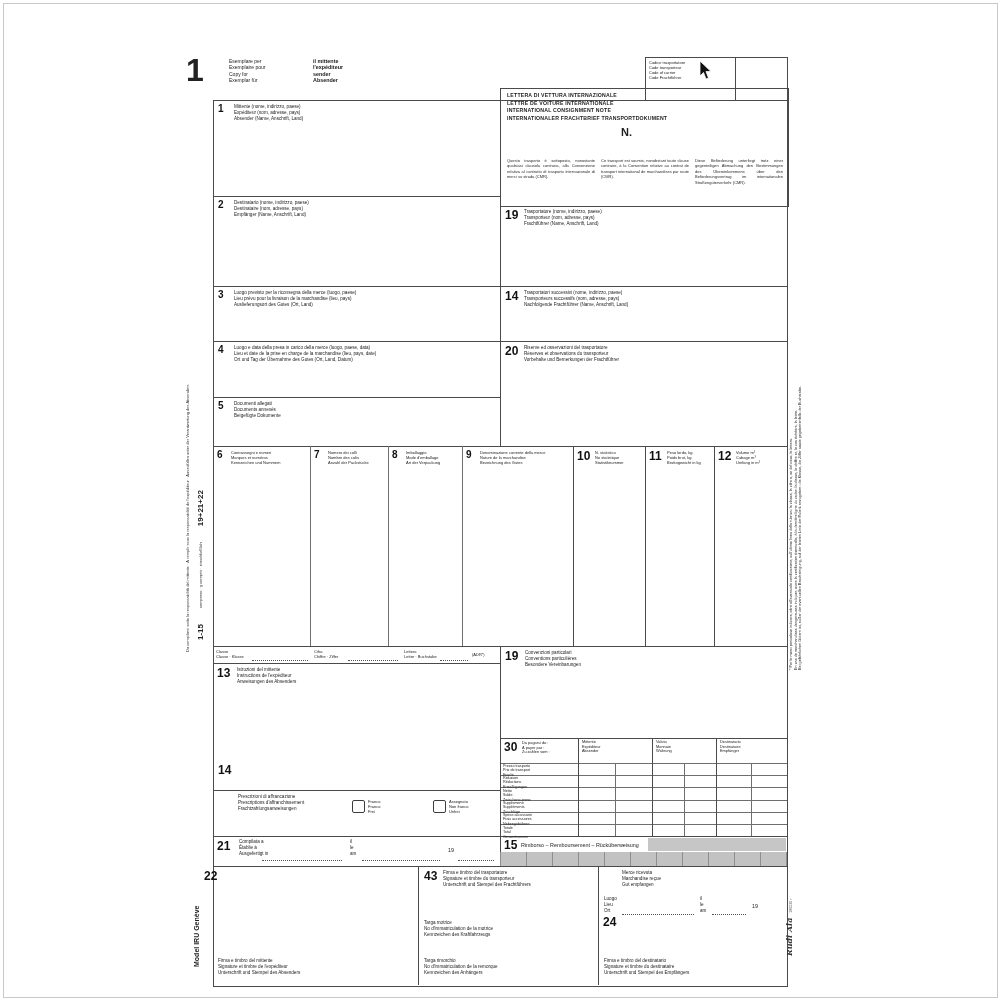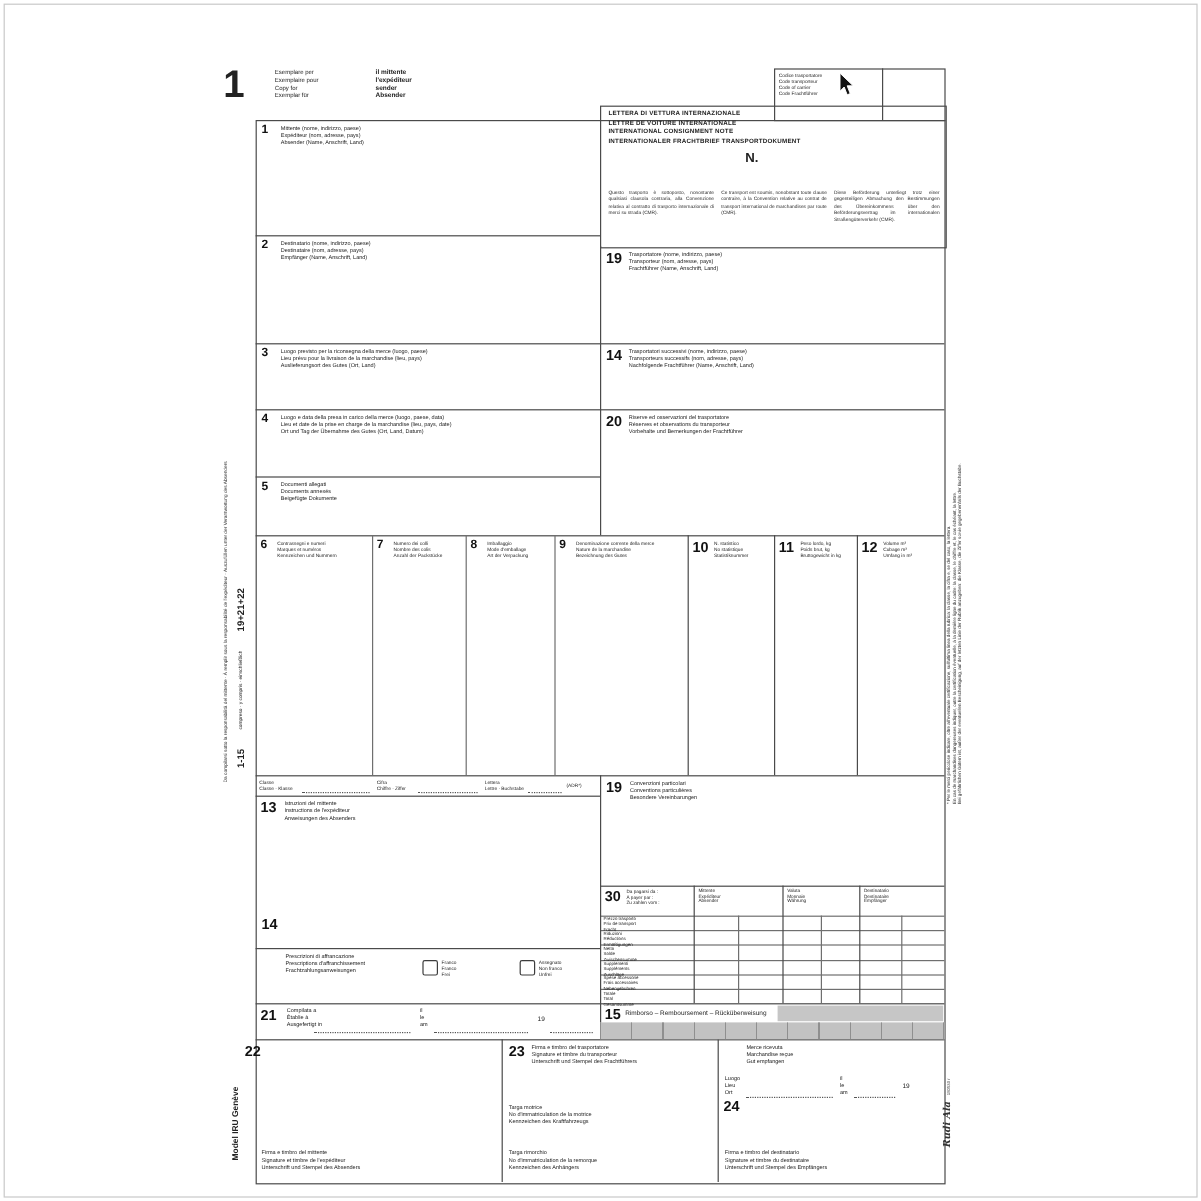--- a/index.html
+++ b/index.html
@@ -337,21 +337,21 @@
   <div class="grayblock" style="left:648px;top:838px;width:138px;height:13px;"></div>
   <div class="grayband" style="left:500px;top:852px;width:287px;height:14px;"></div>
 
   <div class="num big" style="left:204px;top:870px;">22</div>
   <div class="lbl" style="left:218px;top:958px;">
       <div>Firma e timbro del mittente</div>
       <div>Signature et timbre de l'expéditeur</div>
       <div>Unterschrift und Stempel des Absenders</div>
     </div>
 
-  <div class="num big" style="left:424px;top:870px;">23</div>
+  <div class="num big" style="left:424px;top:870px;">43</div>
   <div class="lbl" style="left:443px;top:870px;">
       <div>Firma e timbro del trasportatore</div>
       <div>Signature et timbre du transporteur</div>
       <div>Unterschrift und Stempel des Frachtführers</div>
     </div>
   <div class="lbl" style="left:424px;top:920px;">
       <div>Targa motrice</div>
       <div>No d'immatriculation de la motrice</div>
       <div>Kennzeichen des Kraftfahrzeugs</div>
     </div>

